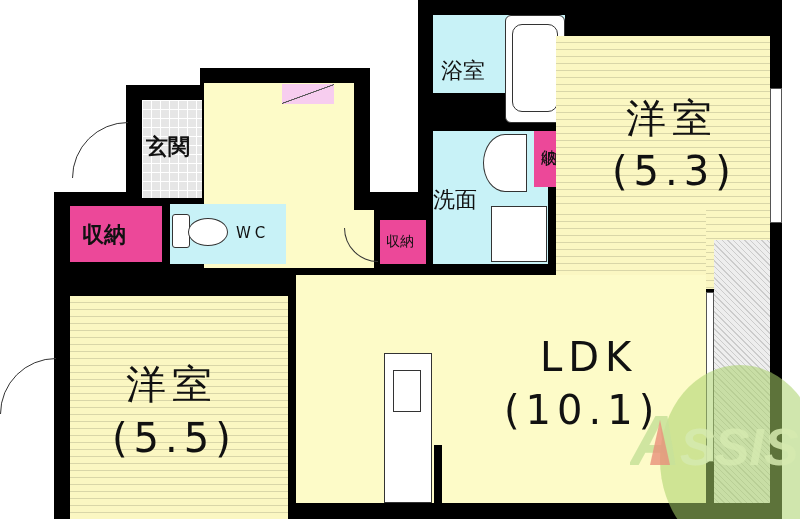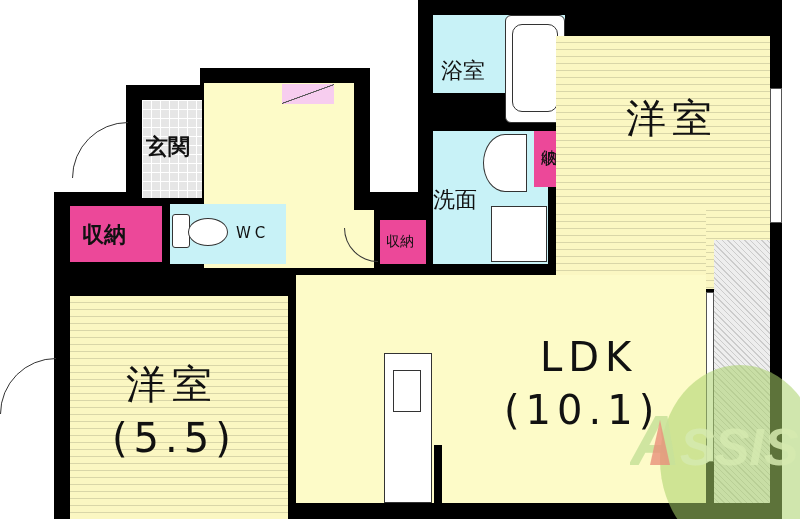--- a/index.html
+++ b/index.html
@@ -70,20 +70,21 @@
   <div class="fixture" style="left:50px;top:3px;width:44px;height:58px;border-radius:50% 0 0 50%;"></div>
   <div class="fixture" style="left:58px;top:75px;width:56px;height:56px;"></div>
 </div>
 
 <div class="abs pink" style="left:534px;top:131px;width:32px;height:56px;">
   <span class="label vert" style="left:7px;top:6px;">収納</span>
 </div>
 
 <div class="abs striped" style="left:556px;top:15px;width:214px;height:253px;">
   <span class="label big" style="left:70px;top:62px;">洋室</span>
+  <span class="label big" style="left:56px;top:115px;">(5.3)</span>
 </div>
 <div class="abs striped" style="left:556px;top:187px;width:150px;height:81px;"></div>
 <div class="window" style="left:770px;top:88px;width:12px;height:135px;"></div>
 
 <div class="abs striped" style="left:70px;top:275px;width:218px;height:228px;">
   <span class="label big" style="left:56px;top:68px;">洋室</span>
   <span class="label big" style="left:42px;top:122px;">(5.5)</span>
 </div>
 <div class="abs" style="left:0;top:358px;width:56px;height:56px;">
   <div class="door-arc" style="left:0;top:0;width:112px;height:112px;border-radius:50%;clip-path:inset(0 56px 56px 0);"></div>

